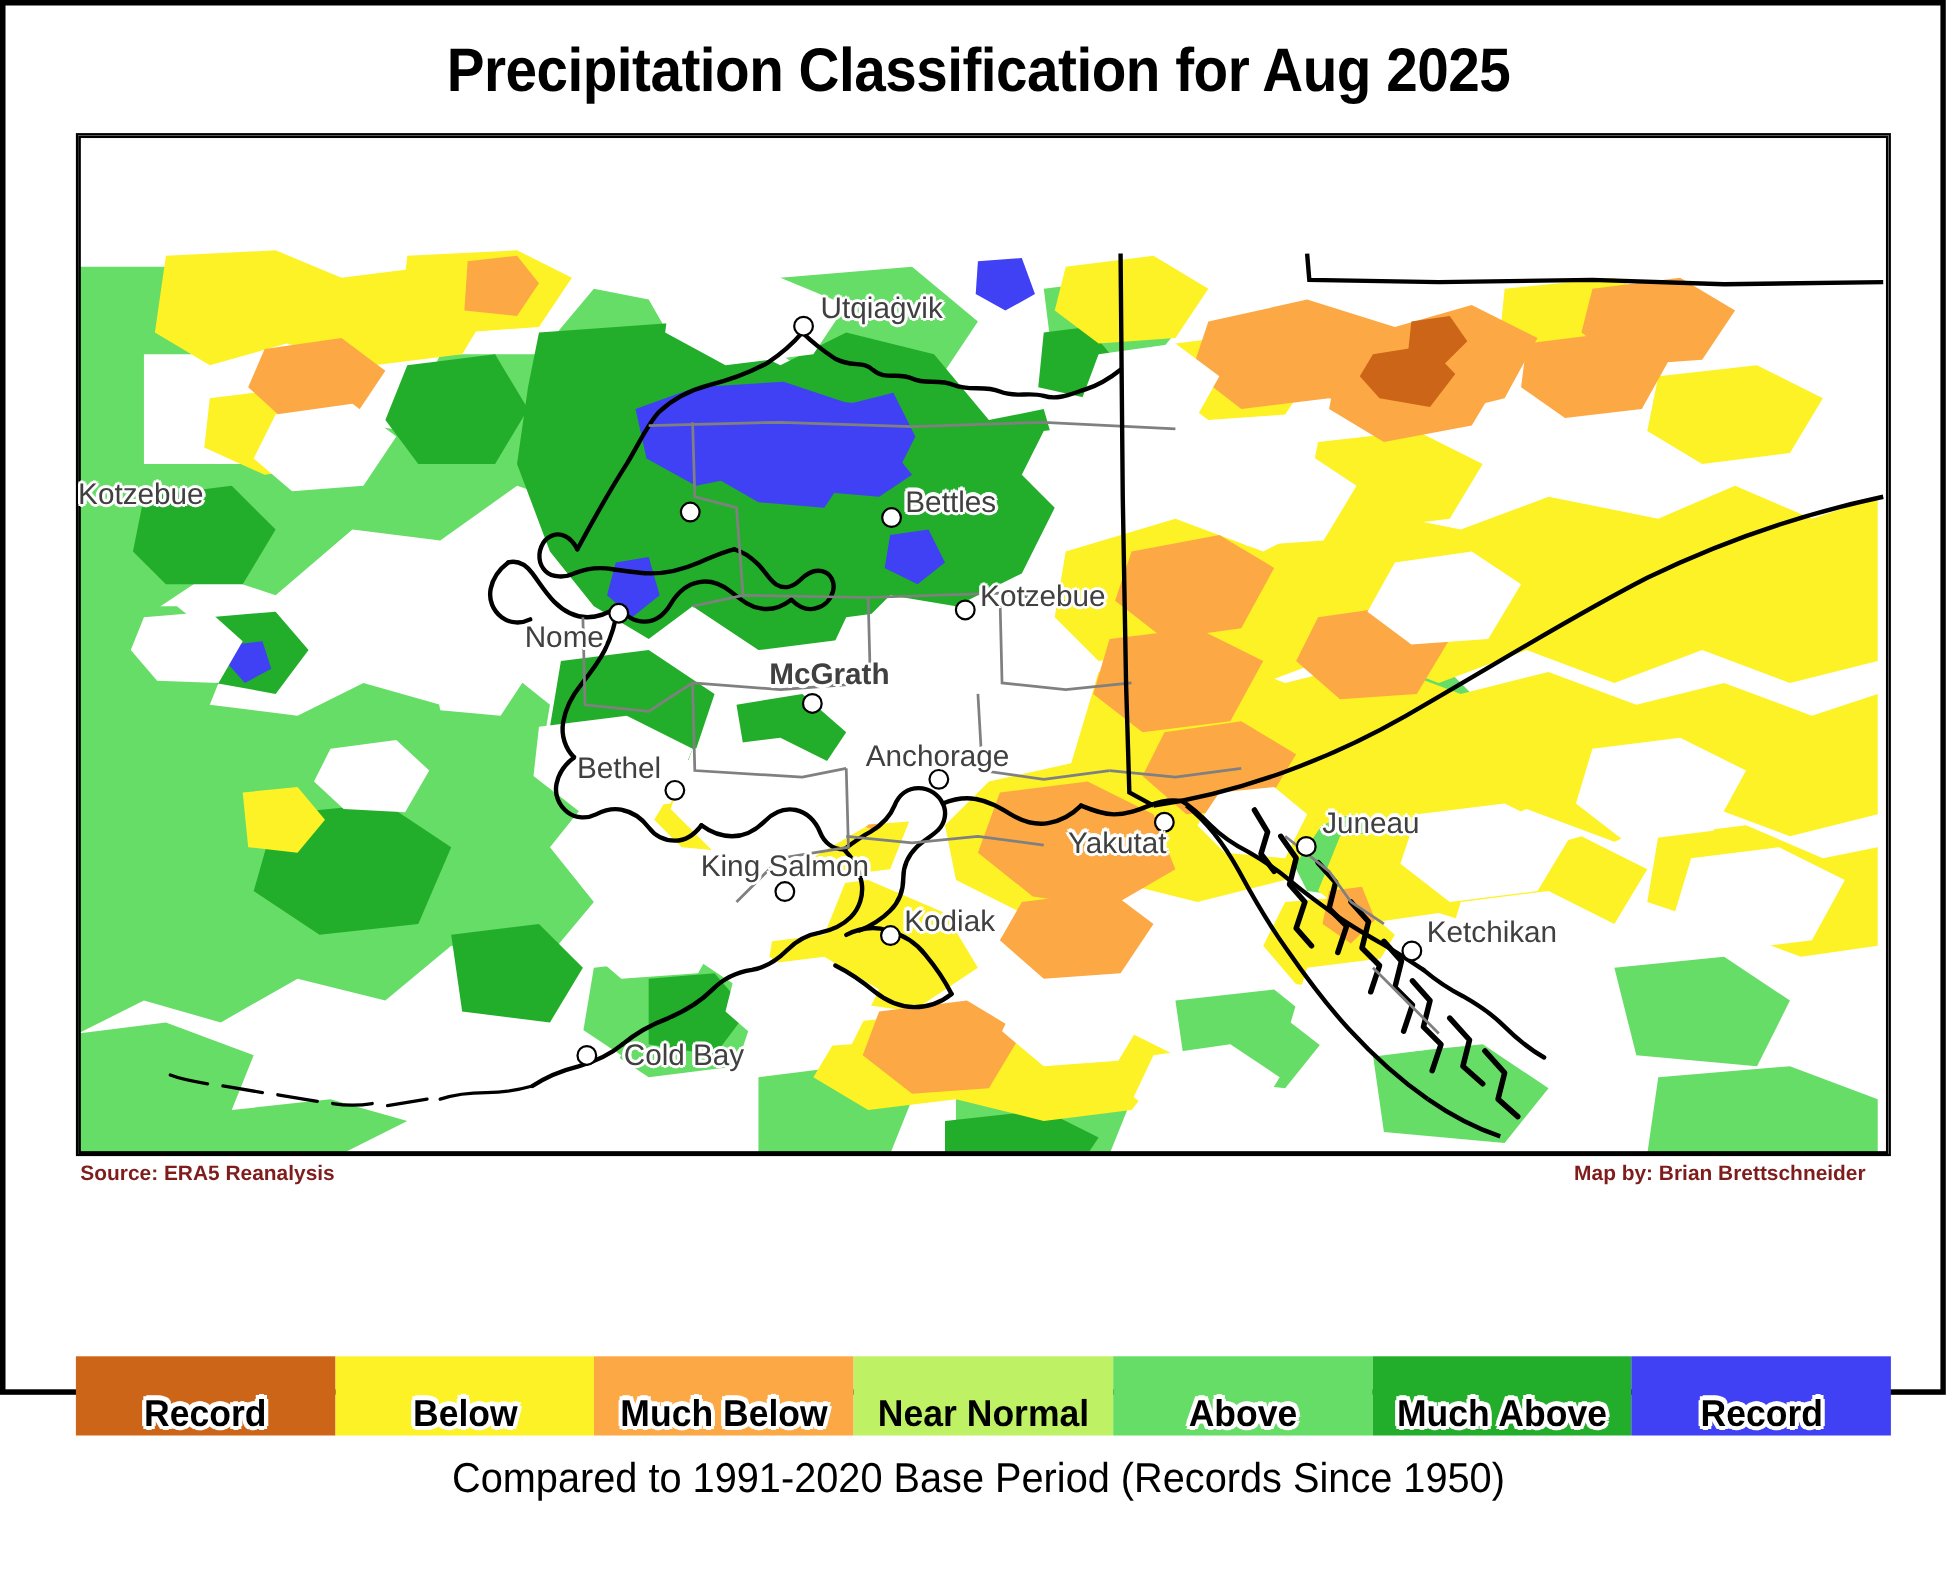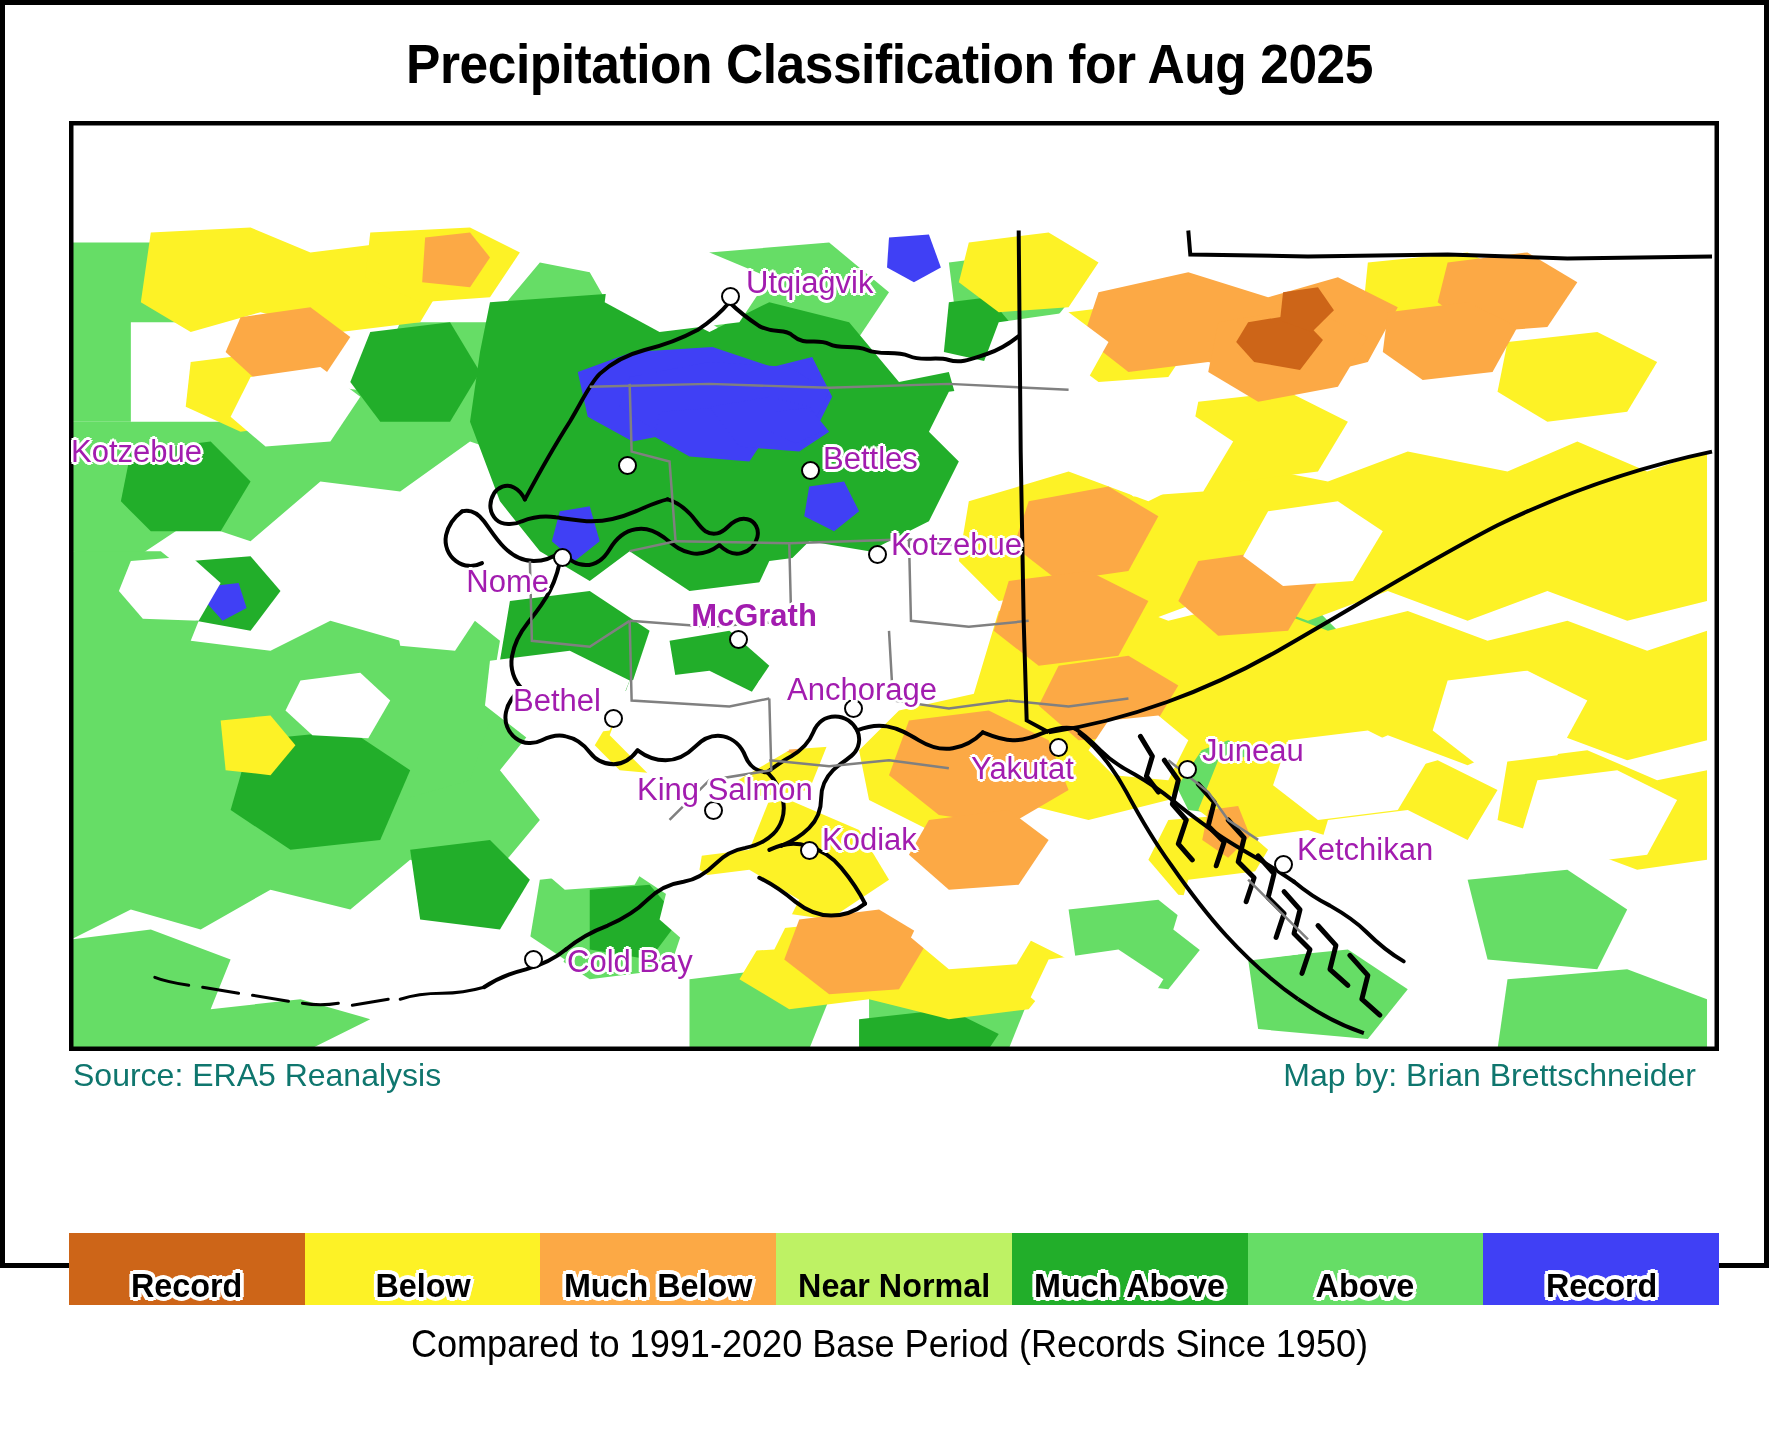--- a/index.html
+++ b/index.html
@@ -61,37 +61,38 @@
     border-radius: 50%;
     background: #ffffff;
     border: 2px solid #000000;
     box-sizing: border-box;
     z-index: 40;
   }
   .city-label {
     position: absolute;
     z-index: 41;
     font-family: "Liberation Sans", sans-serif;
-    font-size: 31px;
-    color: #a21caf;
+    font-size: 27px;
+    color: #404040;
     white-space: nowrap;
     font-weight: 400;
     -webkit-text-stroke: 0px;
     text-shadow:
       2px 0 0 #fff, -2px 0 0 #fff, 0 2px 0 #fff, 0 -2px 0 #fff,
       2px 2px 0 #fff, -2px 2px 0 #fff, 2px -2px 0 #fff, -2px -2px 0 #fff,
       3px 0 0 #fff, -3px 0 0 #fff, 0 3px 0 #fff, 0 -3px 0 #fff;
   }
   .credit {
     position: absolute;
     top: 1052px;
     font-family: "Liberation Sans", sans-serif;
-    font-size: 32px;
-    color: #0f766e;
+    font-size: 19px;
+    color: #7f1d1d;
     white-space: nowrap;
+    font-weight: bold;
   }
   #credit-source { left: 68px; }
   #credit-author { right: 68px; }
 
   #legend {
     position: absolute;
     left: 64px;
     top: 1228px;
     width: 1650px;
     height: 72px;
@@ -428,26 +429,26 @@
       </div>
       <div class="legend-cell" style="background: rgb(253, 242, 38);">
         <span class="legend-text">Below</span>
       </div>
       <div class="legend-cell" style="background: rgb(252, 169, 69);">
         <span class="legend-text">Much Below</span>
       </div>
       <div class="legend-cell" style="background: #bef264;">
         <span class="legend-text no-halo">Near Normal</span>
       </div>
+      <div class="legend-cell" style="background: rgb(102, 221, 102);">
+        <span class="legend-text">Above</span>
+      </div>
       <div class="legend-cell" style="background: rgb(34, 174, 42);">
         <span class="legend-text">Much Above</span>
       </div>
-      <div class="legend-cell" style="background: rgb(102, 221, 102);">
-        <span class="legend-text">Above</span>
-      </div>
       <div class="legend-cell" style="background: rgb(64, 64, 245);">
         <span class="legend-text">Record</span>
       </div>
     </div>
 
   <div id="caption">Compared to 1991-2020 Base Period   (Records Since 1950)</div>
 
 </div>
 
 </body></html>

